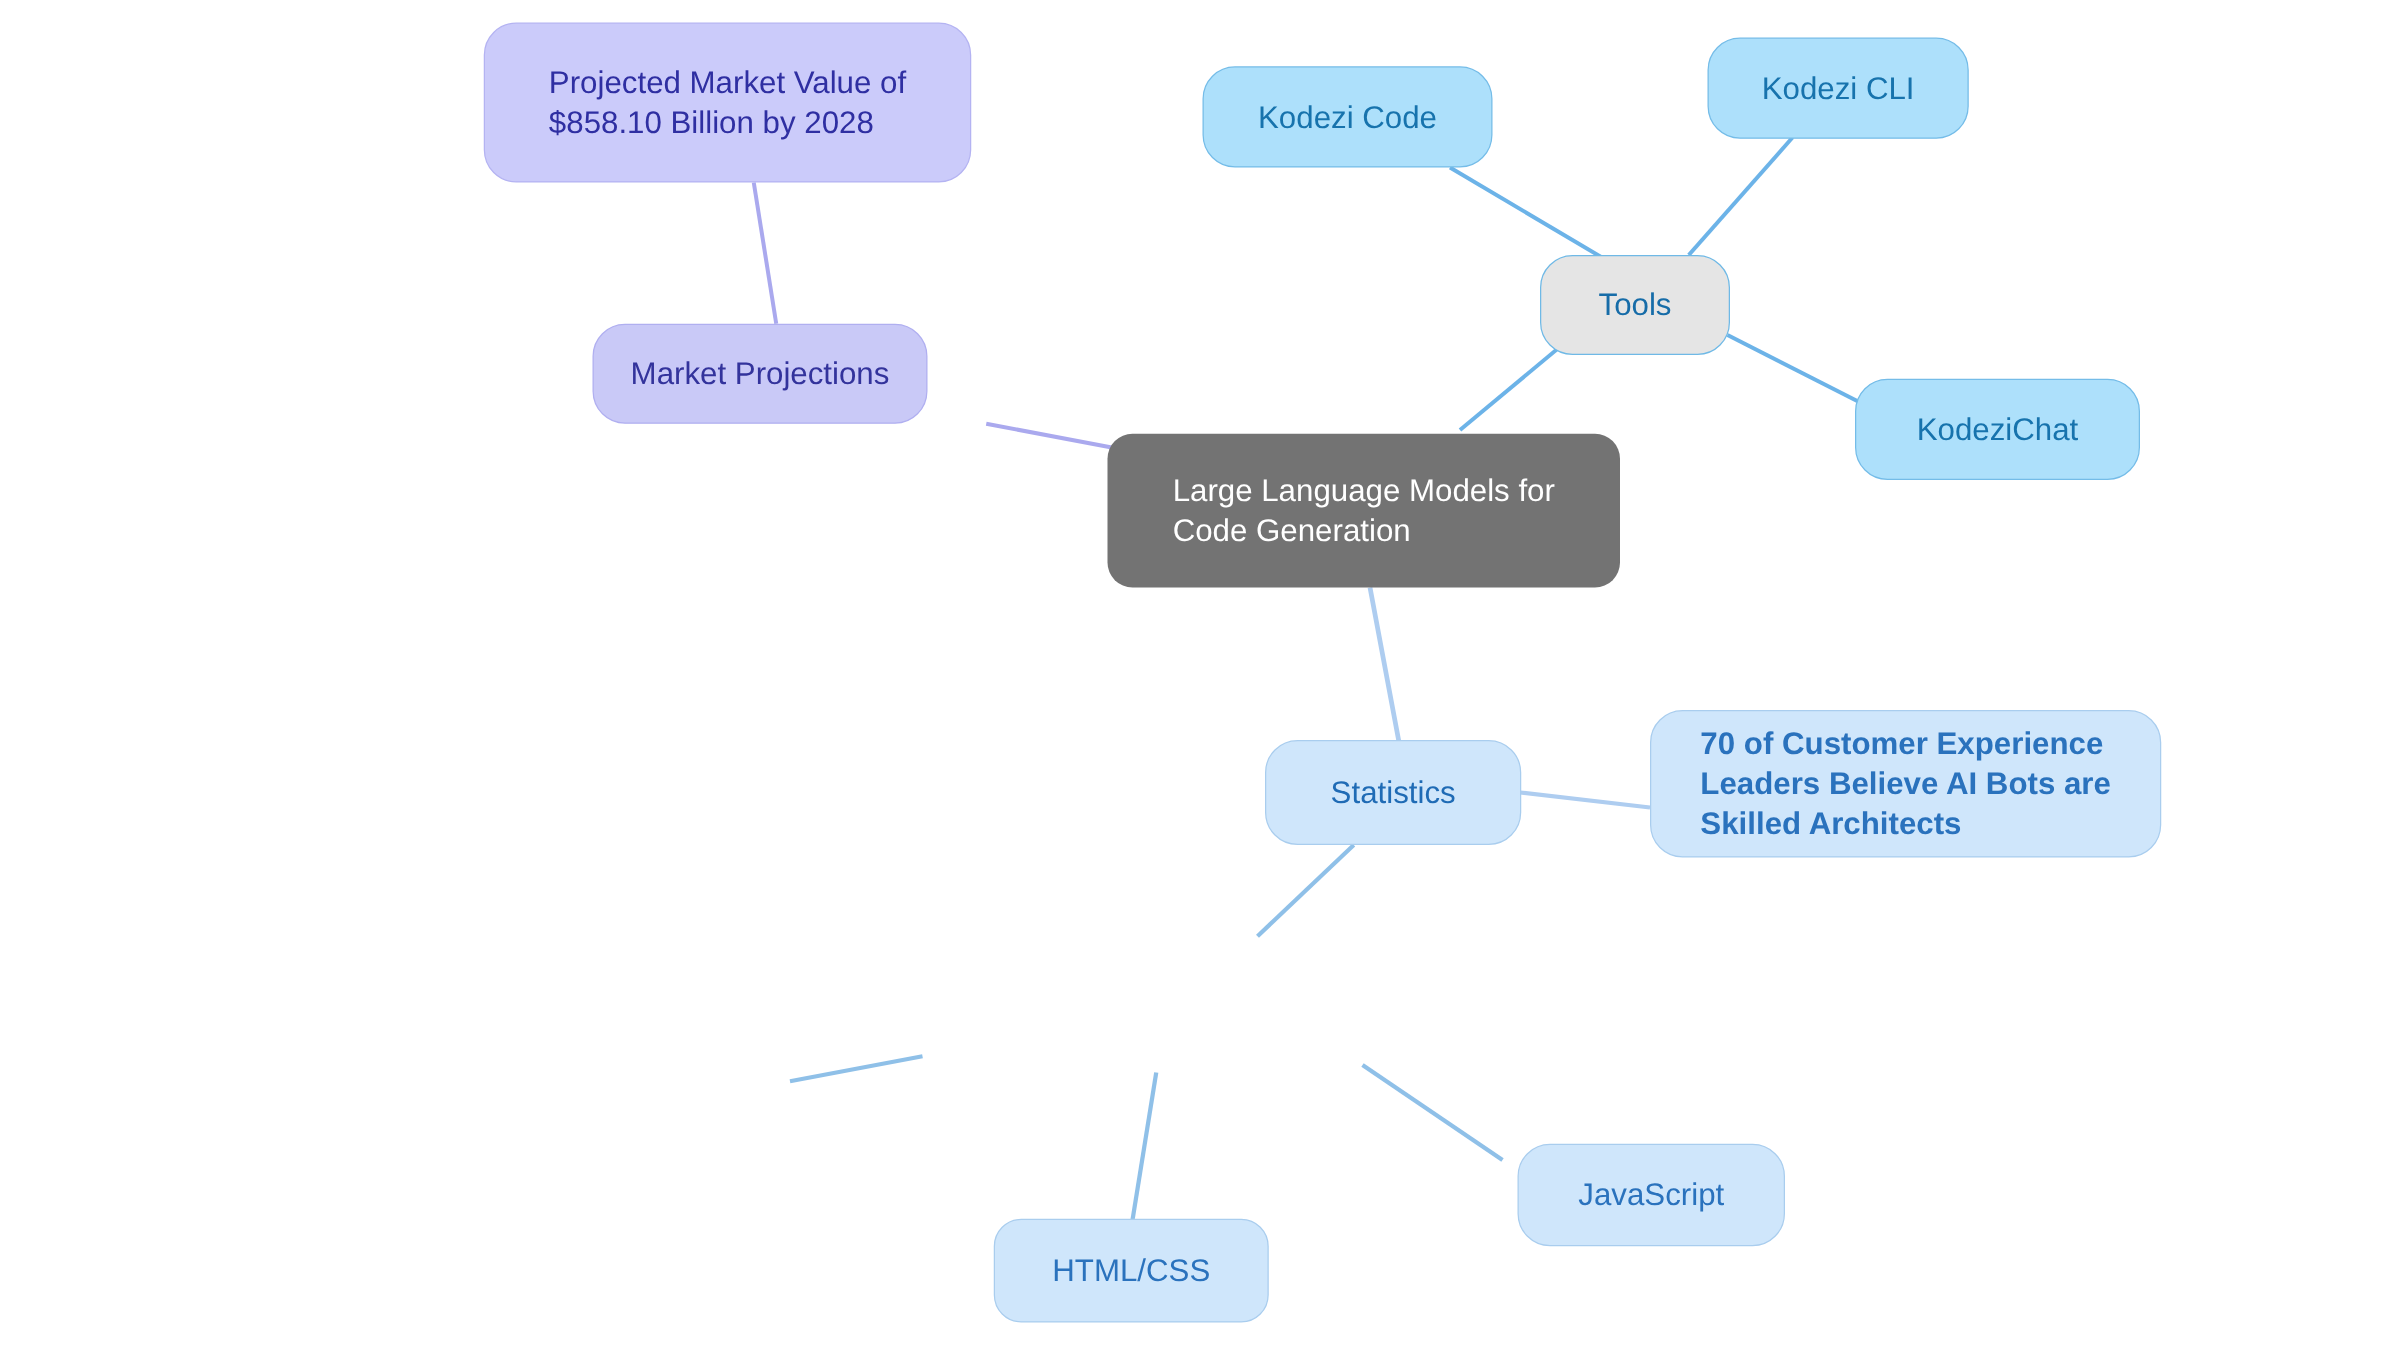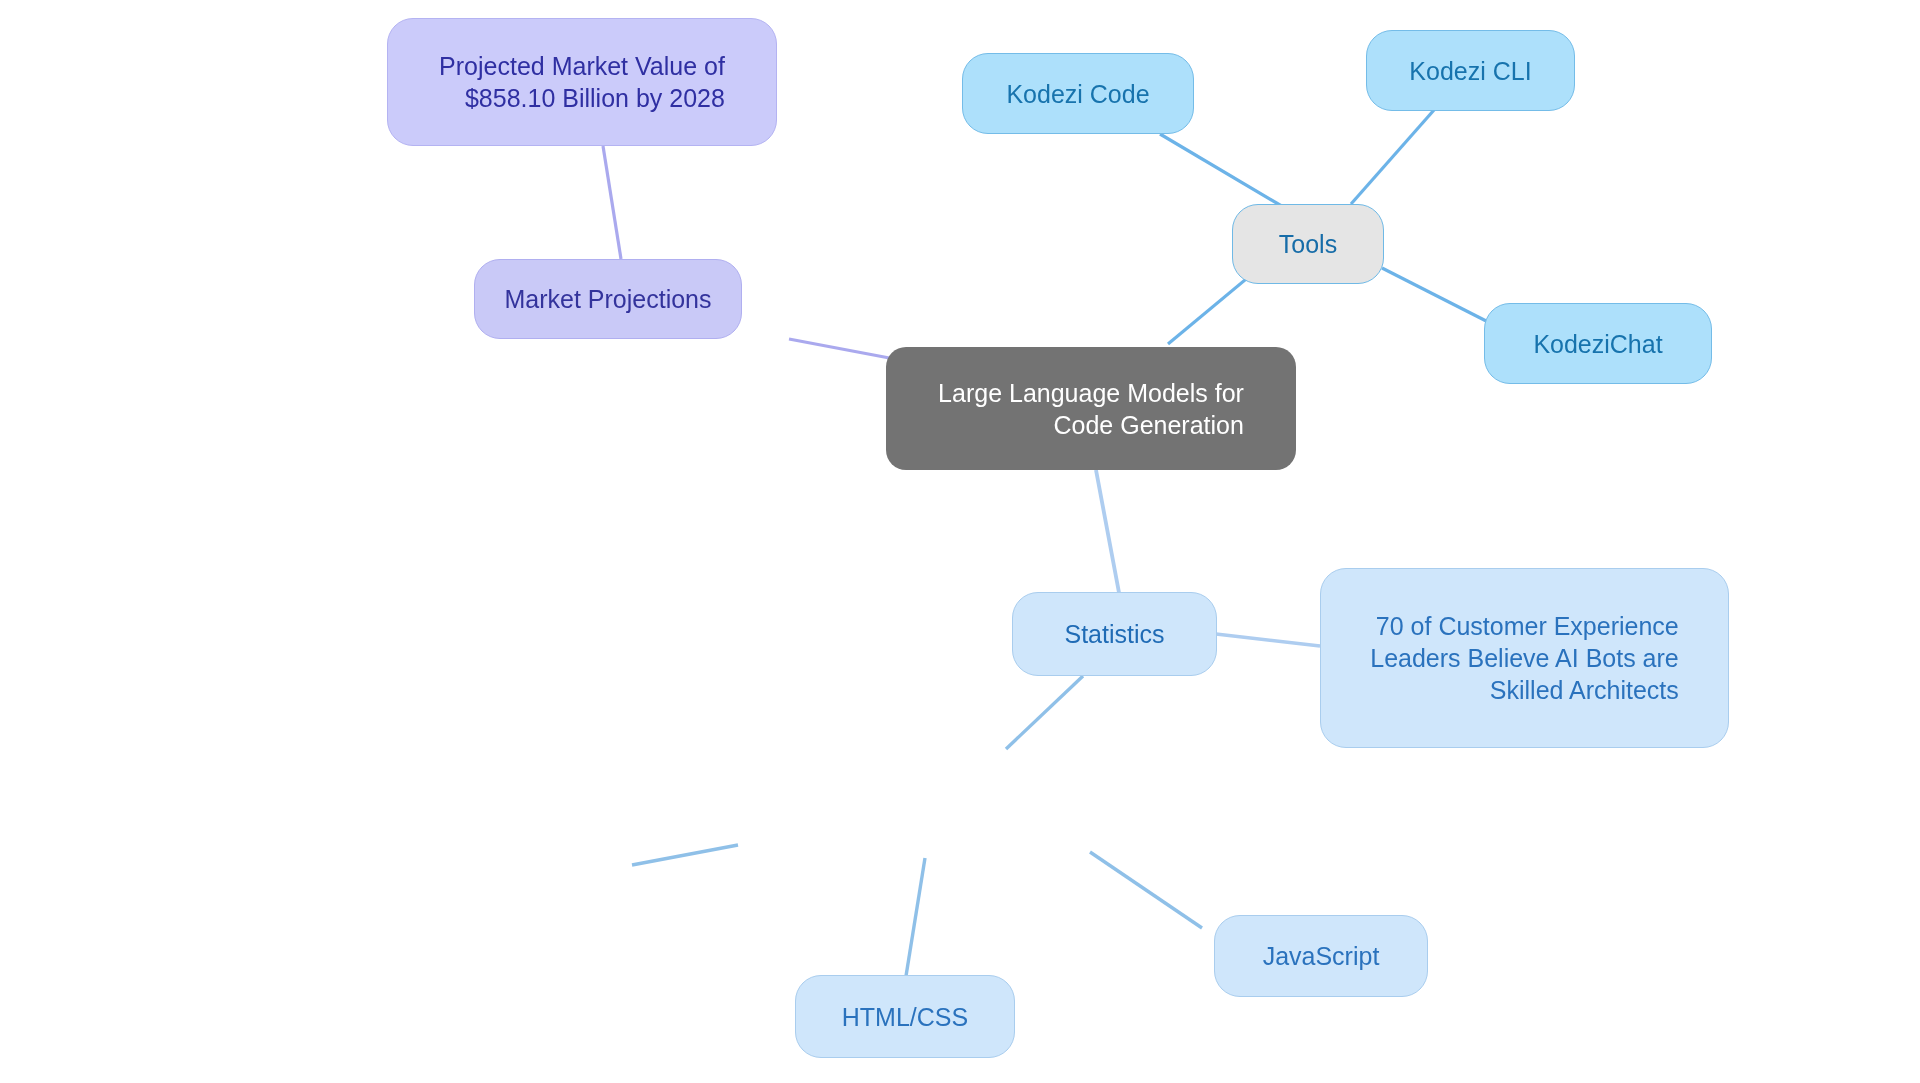--- a/index.html
+++ b/index.html
@@ -23,21 +23,21 @@
     top: 0;
     width: 1920px;
     height: 1083px;
   }
   .node {
     position: absolute;
     box-sizing: border-box;
     display: flex;
     align-items: center;
     justify-content: center;
-    text-align: right;
+    text-align: left;
     line-height: 1.28;
     white-space: pre-line;
     z-index: 2;
   }
   .node-root {
     background: #737373;
     color: #ffffff;
     border-radius: 20px;
     font-size: 25px;
     border: none;
@@ -128,23 +128,23 @@
   <div class="node node-branch-blue" style="left:1232px; top:204px; width:152px; height:80px;">Tools</div>
 
   <div class="node node-leaf-blue" style="left:962px; top:53px; width:232px; height:81px;">Kodezi Code</div>
 
   <div class="node node-leaf-blue" style="left:1366px; top:30px; width:209px; height:81px;">Kodezi CLI</div>
 
   <div class="node node-leaf-blue" style="left:1484px; top:303px; width:228px; height:81px;">KodeziChat</div>
 
   <div class="node node-branch-pale" style="left:1012px; top:592px; width:205px; height:84px;">Statistics</div>
 
-  <div class="node node-leaf-pale" style="left:1320px; top:568px; width:409px; height:180px;">70 of Customer Experience
+  <div class="node node-leaf-pale" style="left:1320px; top:568px; width:409px; height:118px;font-weight:bold;">70 of Customer Experience
 Leaders Believe AI Bots are
 Skilled Architects</div>
 
 
 
-  <div class="node node-leaf-pale" style="left:795px; top:975px; width:220px; height:83px;">HTML/CSS</div>
+  <div class="node node-leaf-pale" style="left:795px; top:975px; width:220px; height:83px;border-radius:22px;">HTML/CSS</div>
 
   <div class="node node-leaf-pale" style="left:1214px; top:915px; width:214px; height:82px;">JavaScript</div>
 
 </div>
 
 </body></html>

